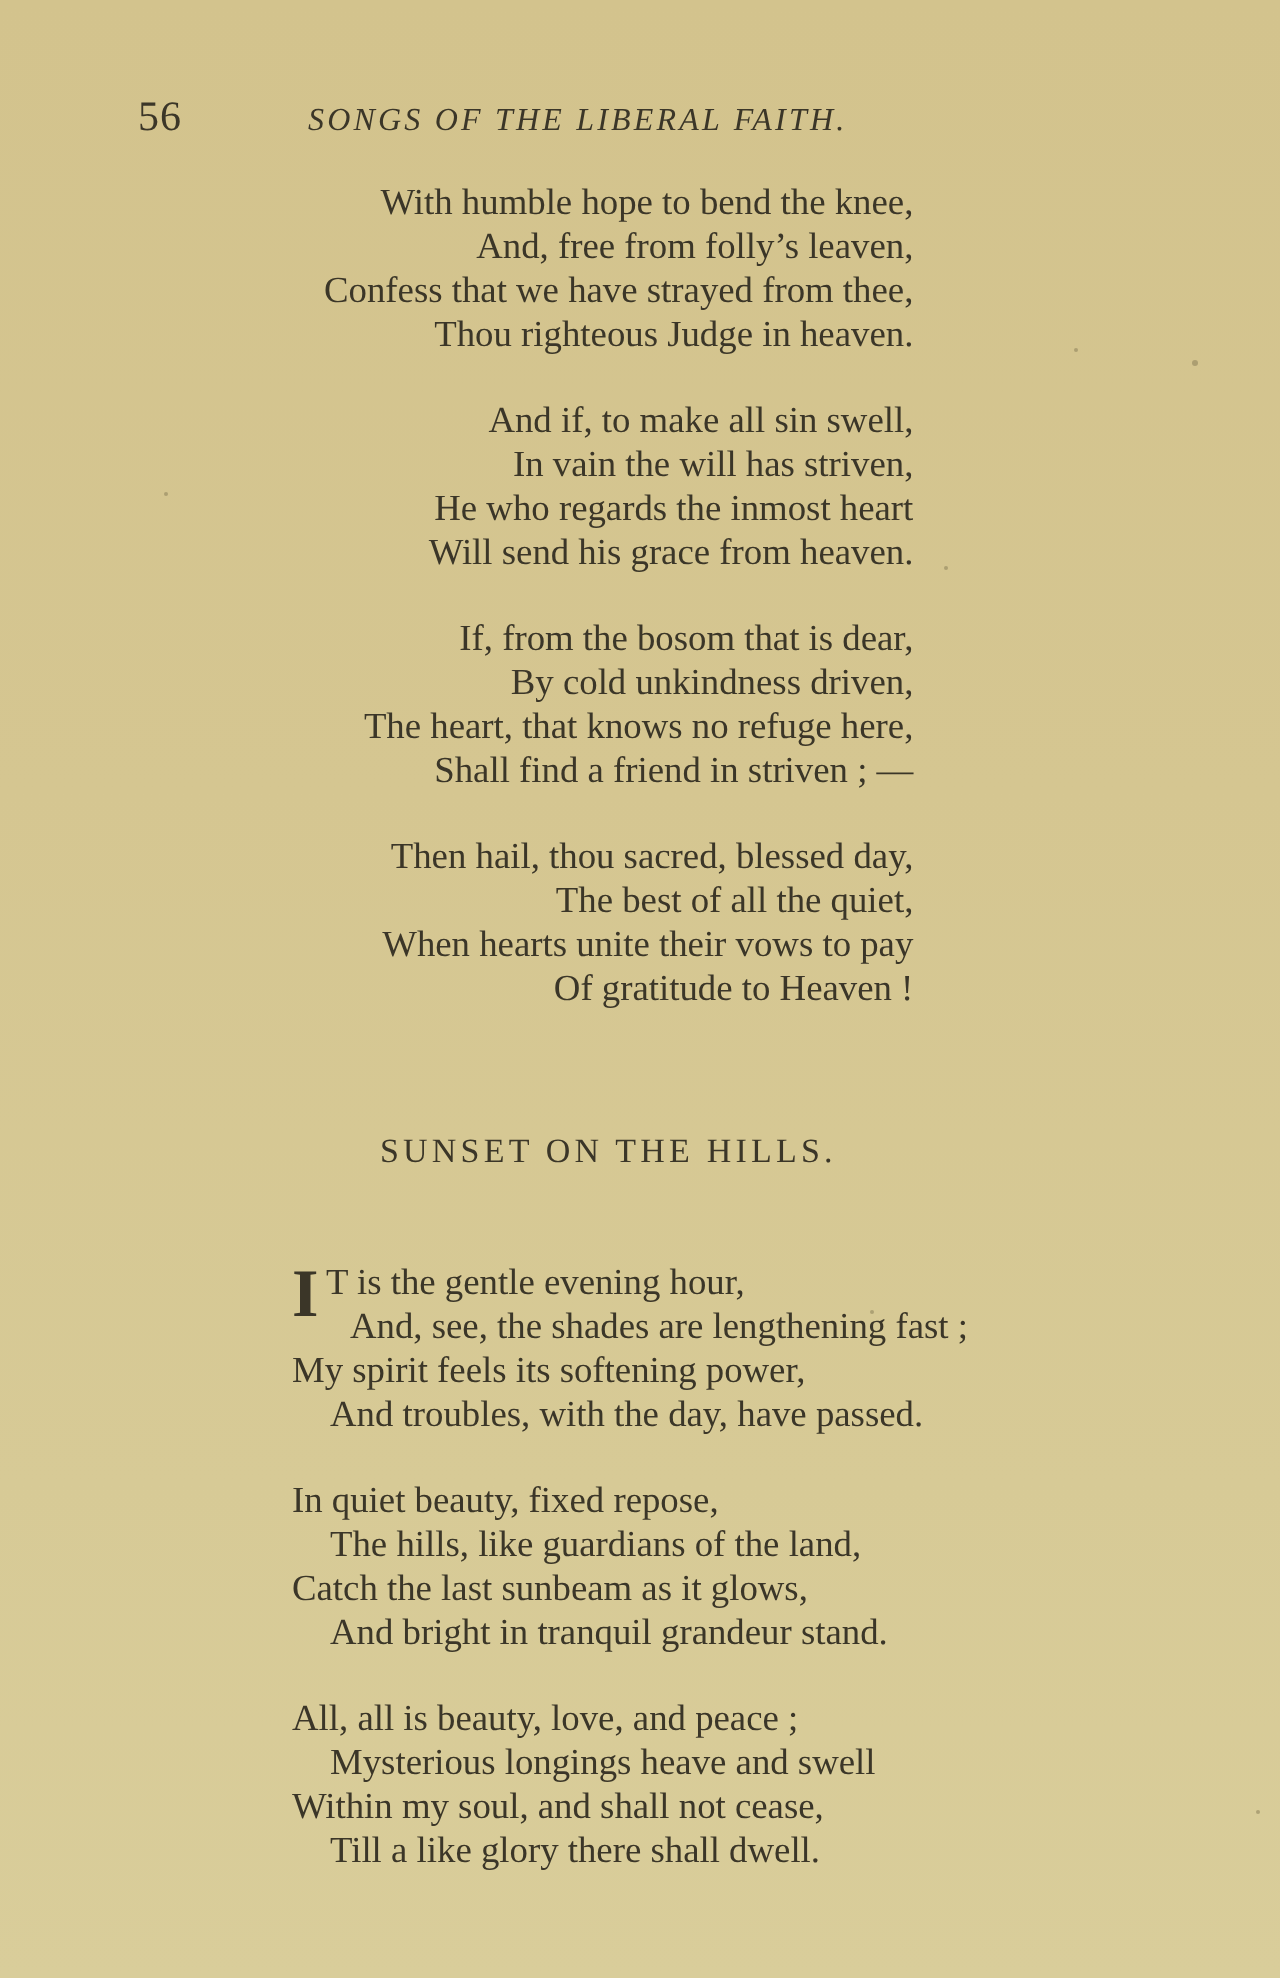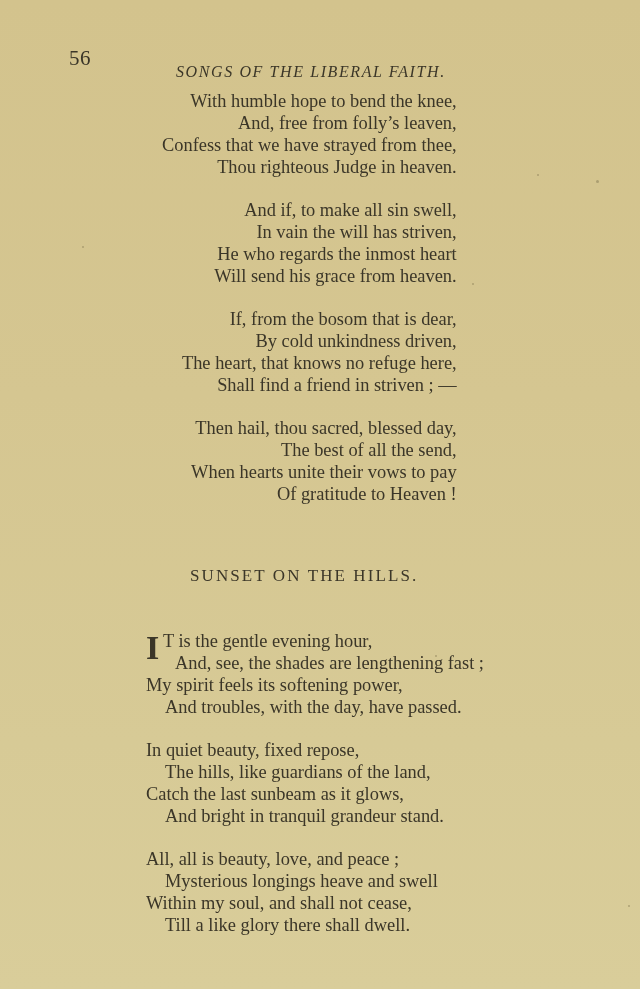--- a/index.html
+++ b/index.html
@@ -30,26 +30,25 @@
     .page-number {
       position: absolute;
       left: 0;
       top: 0;
       font-size: 21px;
       letter-spacing: 0.5px;
     }
     .running-title {
       position: absolute;
       left: 85px;
-      top: 17px;
+      top: 6px;
       font-style: italic;
       font-size: 16px;
       letter-spacing: 1.6px;
       white-space: nowrap;
-      margin-left: 22px;
     }
     .poem {
       position: absolute;
       font-size: 18.4px;
     }
     .poem-1 { left: 162px; top: 90px; text-align: right; }
     .stanza { margin: 0 0 21px 0; }
     .line {
       display: block;
       height: 22px;
@@ -109,21 +108,21 @@
       <span class="line indent">Will send his grace from heaven.</span>
     </div>
     <div class="stanza">
       <span class="line">If, from the bosom that is dear,</span>
       <span class="line indent">By cold unkindness driven,</span>
       <span class="line">The heart, that knows no refuge here,</span>
       <span class="line indent">Shall find a friend in striven ; —</span>
     </div>
     <div class="stanza">
       <span class="line">Then hail, thou sacred, blessed day,</span>
-      <span class="line indent">The best of all the send,</span>
+      <span class="line indent">The best of all the quiet,</span>
       <span class="line">When hearts unite their vows to pay</span>
       <span class="line indent">Of gratitude to Heaven !</span>
     </div>
   </div>
 
   <div class="poem-title">SUNSET ON THE HILLS.</div>
 
   <div class="poem poem-2">
     <div class="stanza">
       <span class="line drop-cap-line">

